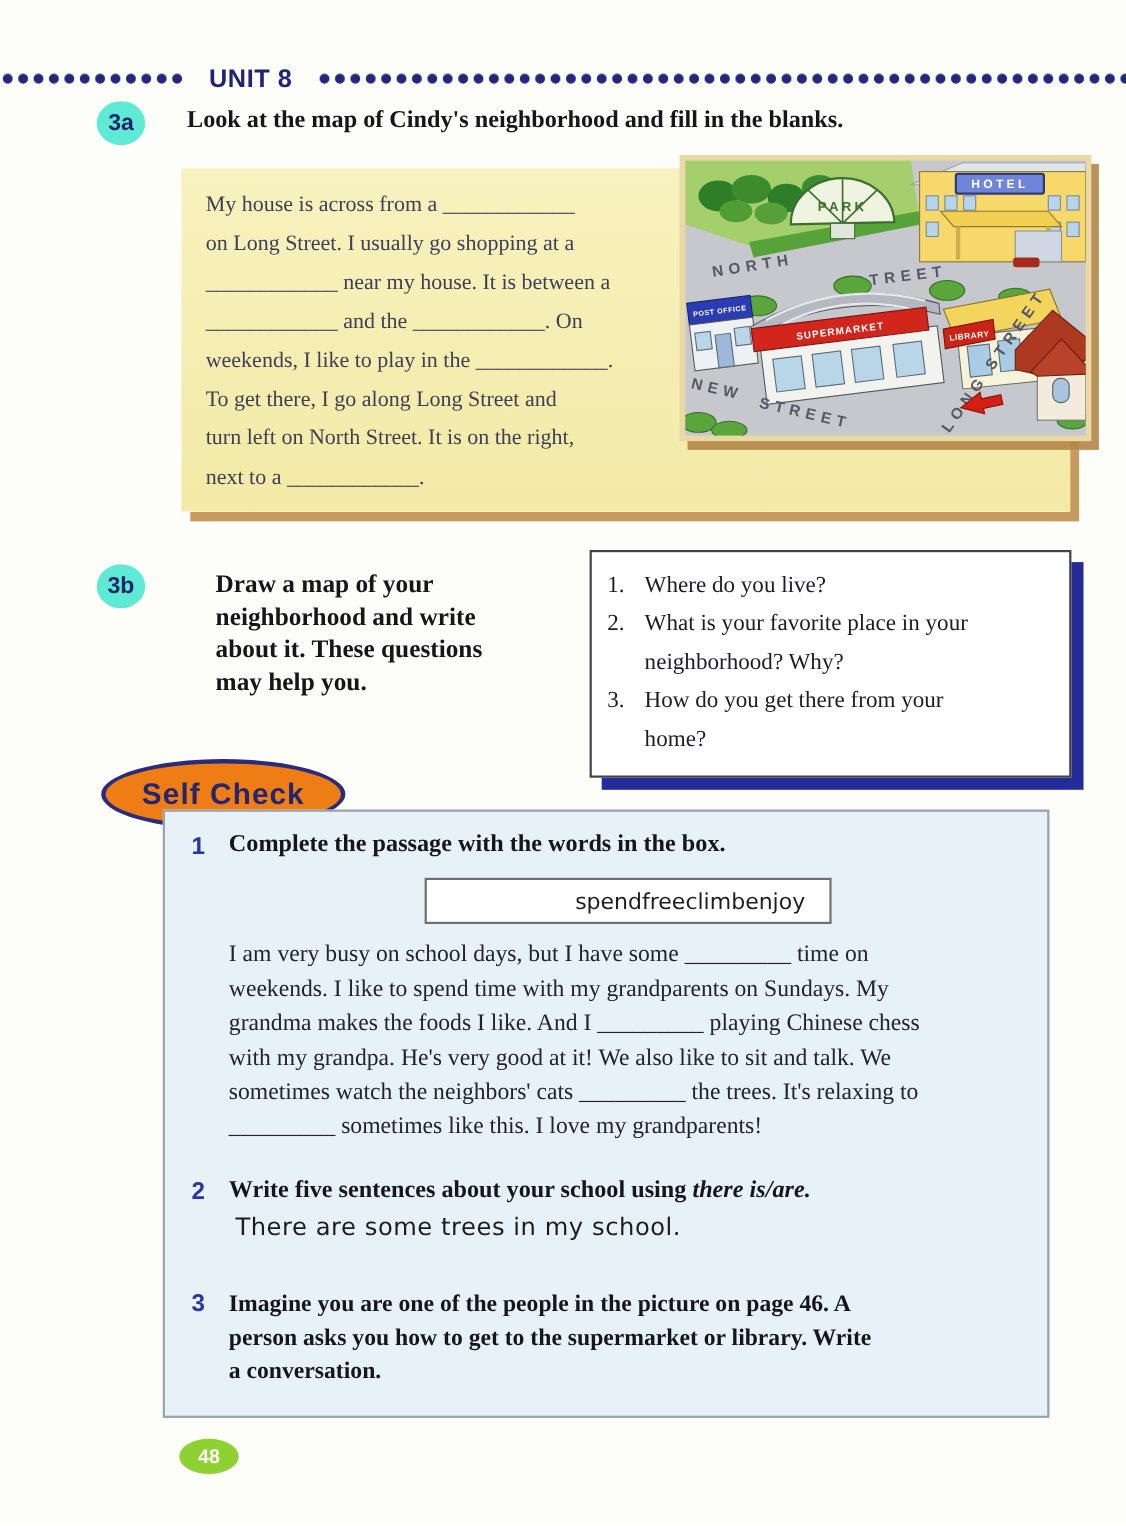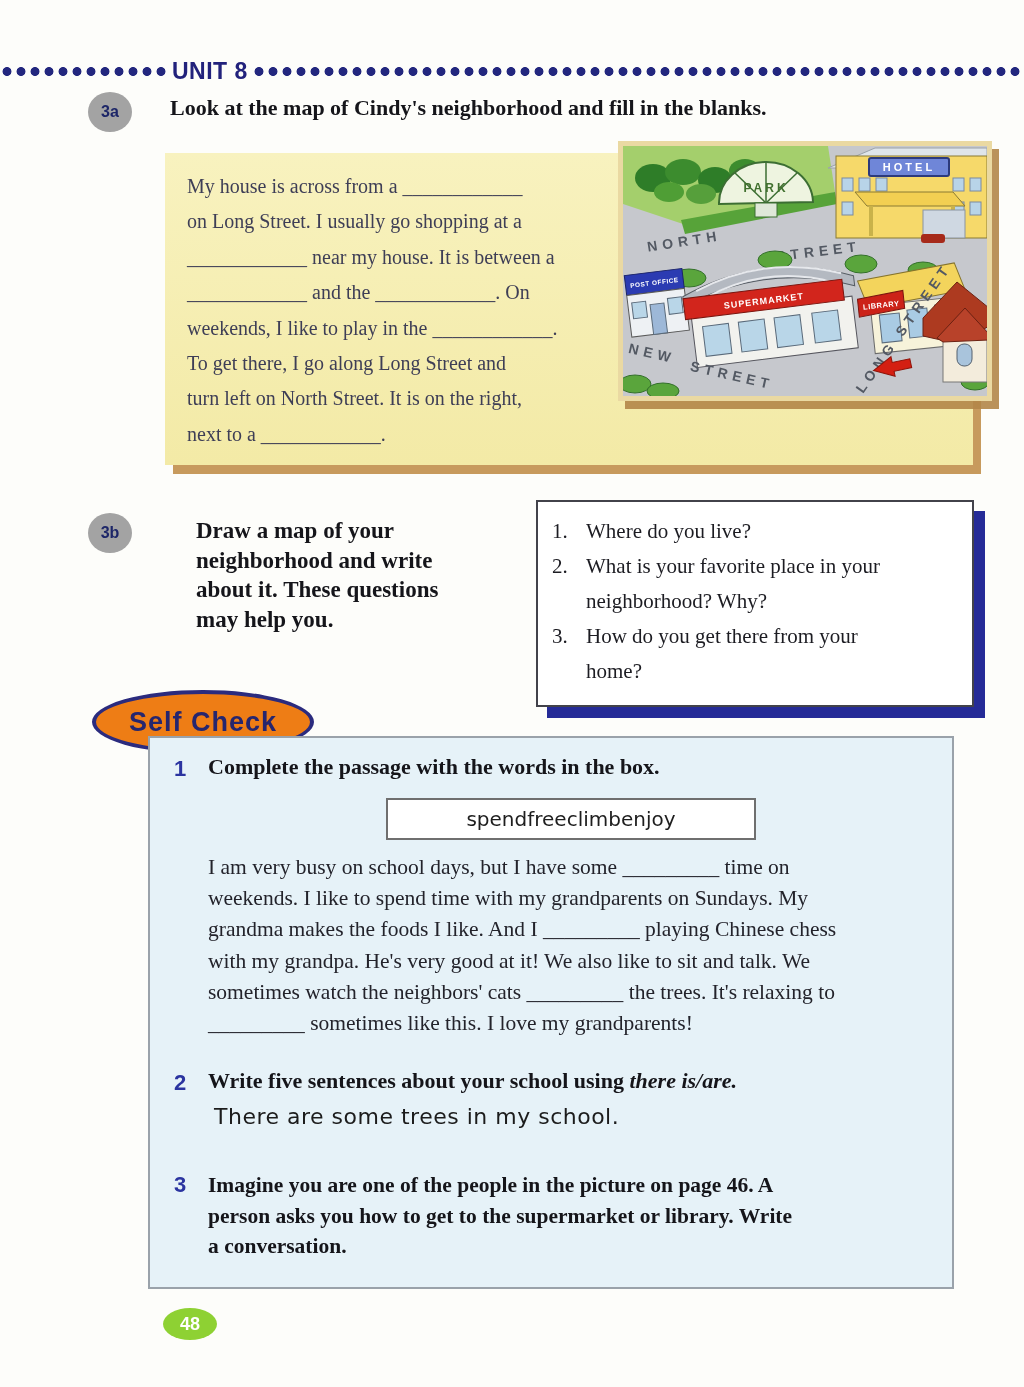--- a/index.html
+++ b/index.html
@@ -1,32 +1,32 @@
 <!DOCTYPE html>
 <html><head>
 <meta charset="utf-8">
 <style>
   html,body{margin:0;padding:0;background:#ffffff;}
   .page{position:relative;width:1024px;height:1387px;background:#fdfdfa;overflow:hidden;
         font-family:"Liberation Serif","DejaVu Serif",serif;color:#1d1d24;}
   .abs{position:absolute;}
 
   
-  .dots-row{position:absolute;top:63px;left:0;right:0;height:16px;display:flex;align-items:center;}
+  .dots-row{position:absolute;top:63px;left:0;right:0;height:16px;display:flex;align-items:center;gap:18px;}
   .dots{height:11px;background-image:radial-gradient(circle,#23277e 4.1px,transparent 4.8px);
         background-size:14px 11px;background-repeat:repeat-x;background-position:left center;}
   .dots-left{width:168px;}
   .dots-right{flex:1;}
   .unit-label{font-family:"Liberation Sans","DejaVu Sans",sans-serif;font-weight:bold;
         font-size:23px;color:#22227c;padding:0 4px;letter-spacing:0.5px;}
 
   
   .badge{display:flex;align-items:center;justify-content:center;border-radius:50%;
-        background:#a3a3a3;color:#1d2668;font-family:"Liberation Sans","DejaVu Sans",sans-serif;
-        font-weight:bold;font-size:16px;text-align:center;}
+        background:#5eead4;color:#1d2668;font-family:"Liberation Sans","DejaVu Sans",sans-serif;
+        font-weight:bold;font-size:21px;text-align:center;}
   .badge-3a{left:88px;top:92px;width:44px;height:40px;}
   .badge-3b{left:88px;top:513px;width:44px;height:40px;}
 
   .h-3a{left:170px;top:95px;font-weight:bold;font-size:22px;color:#15151a;white-space:nowrap;text-align:center;}
 
   
   .card{left:165px;top:153px;width:766px;height:312px;
         background:linear-gradient(#f8f2bf,#f3eaa6);
         box-shadow:8px 9px 0 #c79a5d;padding-left:42px;}
   .card-text{position:absolute;left:22px;top:16px;width:470px;
@@ -60,22 +60,22 @@
         font-family:"Liberation Sans","DejaVu Sans",sans-serif;font-weight:bold;
         font-size:27px;color:#26266e;letter-spacing:1px;}
 
   
   .panel{left:148px;top:736px;width:806px;height:553px;background:#e6f2f8;
         border:2px solid #9aa2aa;box-sizing:border-box;}
   .item-num{position:absolute;font-family:"Liberation Sans","DejaVu Sans",sans-serif;
         font-weight:bold;font-size:22px;color:#2b34a0;}
   .item-title{position:absolute;font-weight:bold;font-size:22px;color:#15151a;white-space:nowrap;}
   .wordbox{position:absolute;left:236px;top:60px;width:370px;height:42px;background:#ffffff;
-        border:2px solid #6f6f6f;display:flex;align-items:center;justify-content:center;
-        padding:0 10px;box-sizing:border-box;
+        border:2px solid #6f6f6f;display:flex;align-items:center;justify-content:flex-end;
+        padding:0 22px;box-sizing:border-box;
         font-family:"DejaVu Sans","Liberation Sans",sans-serif;font-size:20px;color:#1e1e1e;}
   .passage{position:absolute;left:58px;top:114px;font-size:21.5px;line-height:31.2px;color:#23232b;}
   .passage div{white-space:nowrap;}
   .example{position:absolute;left:64px;top:366px;
         font-family:"DejaVu Sans","Liberation Sans",sans-serif;font-size:22px;color:#1c1c1c;
         letter-spacing:0.5px;}
   .item3-lines{position:absolute;left:58px;top:432px;font-weight:bold;font-size:21.5px;
         line-height:30.5px;color:#15151a;}
   .item3-lines div{white-space:nowrap;}
   .italic{font-style:italic;}

